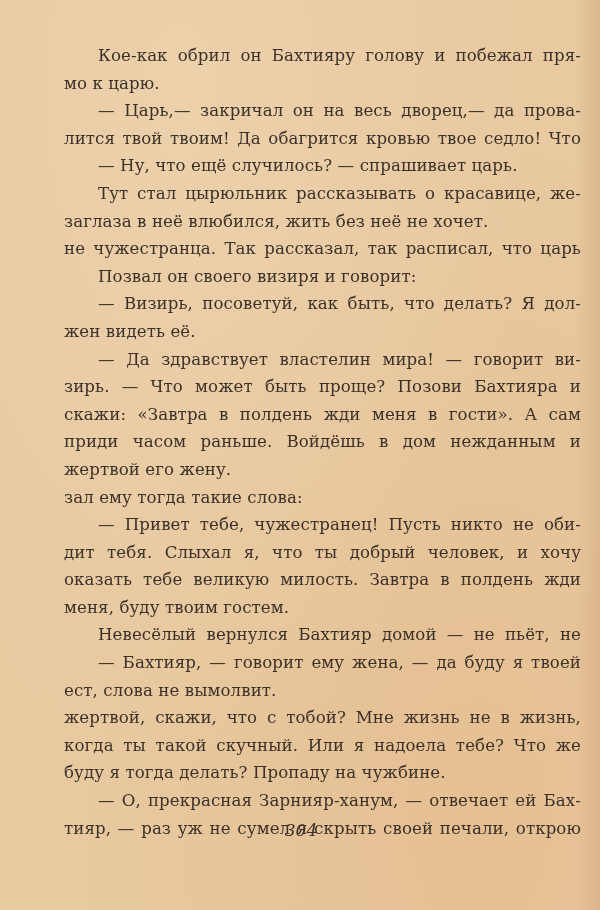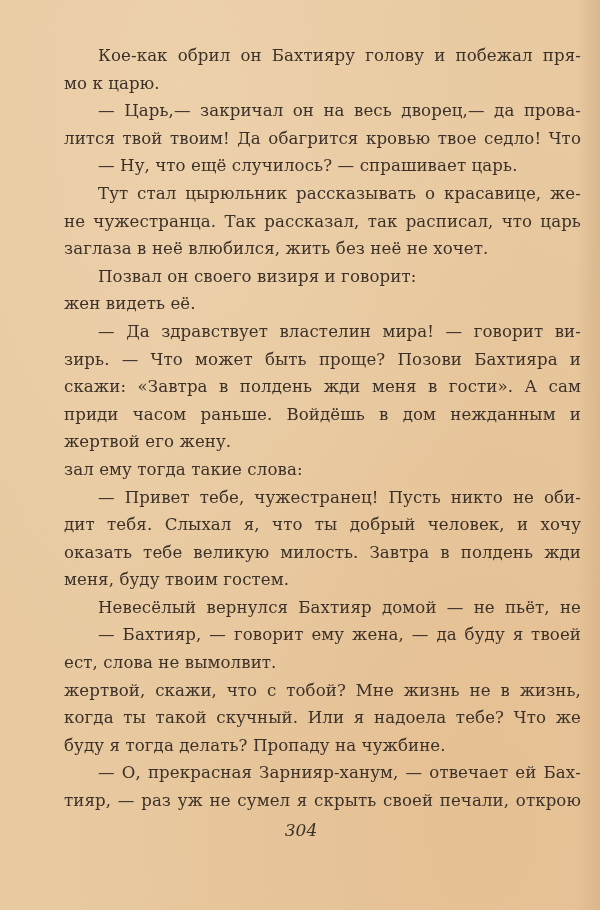--- a/index.html
+++ b/index.html
@@ -65,23 +65,24 @@
 <body>
 
 <div class="page">
   <div class="text-block" id="text-block">
       <span class="line indent">Кое-как обрил он Бахтияру голову и побежал пря-</span>
       <span class="line last">мо к царю.</span>
       <span class="line indent">— Царь,— закричал он на весь дворец,— да прова-</span>
       <span class="line">лится твой твоим! Да обагрится кровью твое седло! Что</span>
       <span class="line indent last">— Ну, что ещё случилось? — спрашивает царь.</span>
       <span class="line indent">Тут стал цырюльник рассказывать о красавице, же-</span>
+      <span class="line last">заглаза в неё влюбился, жить без неё не хочет.</span>
       <span class="line">не чужестранца. Так рассказал, так расписал, что царь</span>
-      <span class="line last">заглаза в неё влюбился, жить без неё не хочет.</span>
       <span class="line indent last">Позвал он своего визиря и говорит:</span>
+      <span class="line indent">— Визирь, посоветуй, как быть, что делать? Я дол-</span>
       <span class="line last">жен видеть её.</span>
       <span class="line indent">— Да здравствует властелин мира! — говорит ви-</span>
       <span class="line">зирь. — Что может быть проще? Позови Бахтияра и</span>
       <span class="line">скажи: «Завтра в полдень жди меня в гости». А сам</span>
       <span class="line">приди часом раньше. Войдёшь в дом нежданным и</span>
       <span class="line last">жертвой его жену.</span>
       <span class="line last">зал ему тогда такие слова:</span>
       <span class="line indent">— Привет тебе, чужестранец! Пусть никто не оби-</span>
       <span class="line">дит тебя. Слыхал я, что ты добрый человек, и хочу</span>
       <span class="line">оказать тебе великую милость. Завтра в полдень жди</span>

